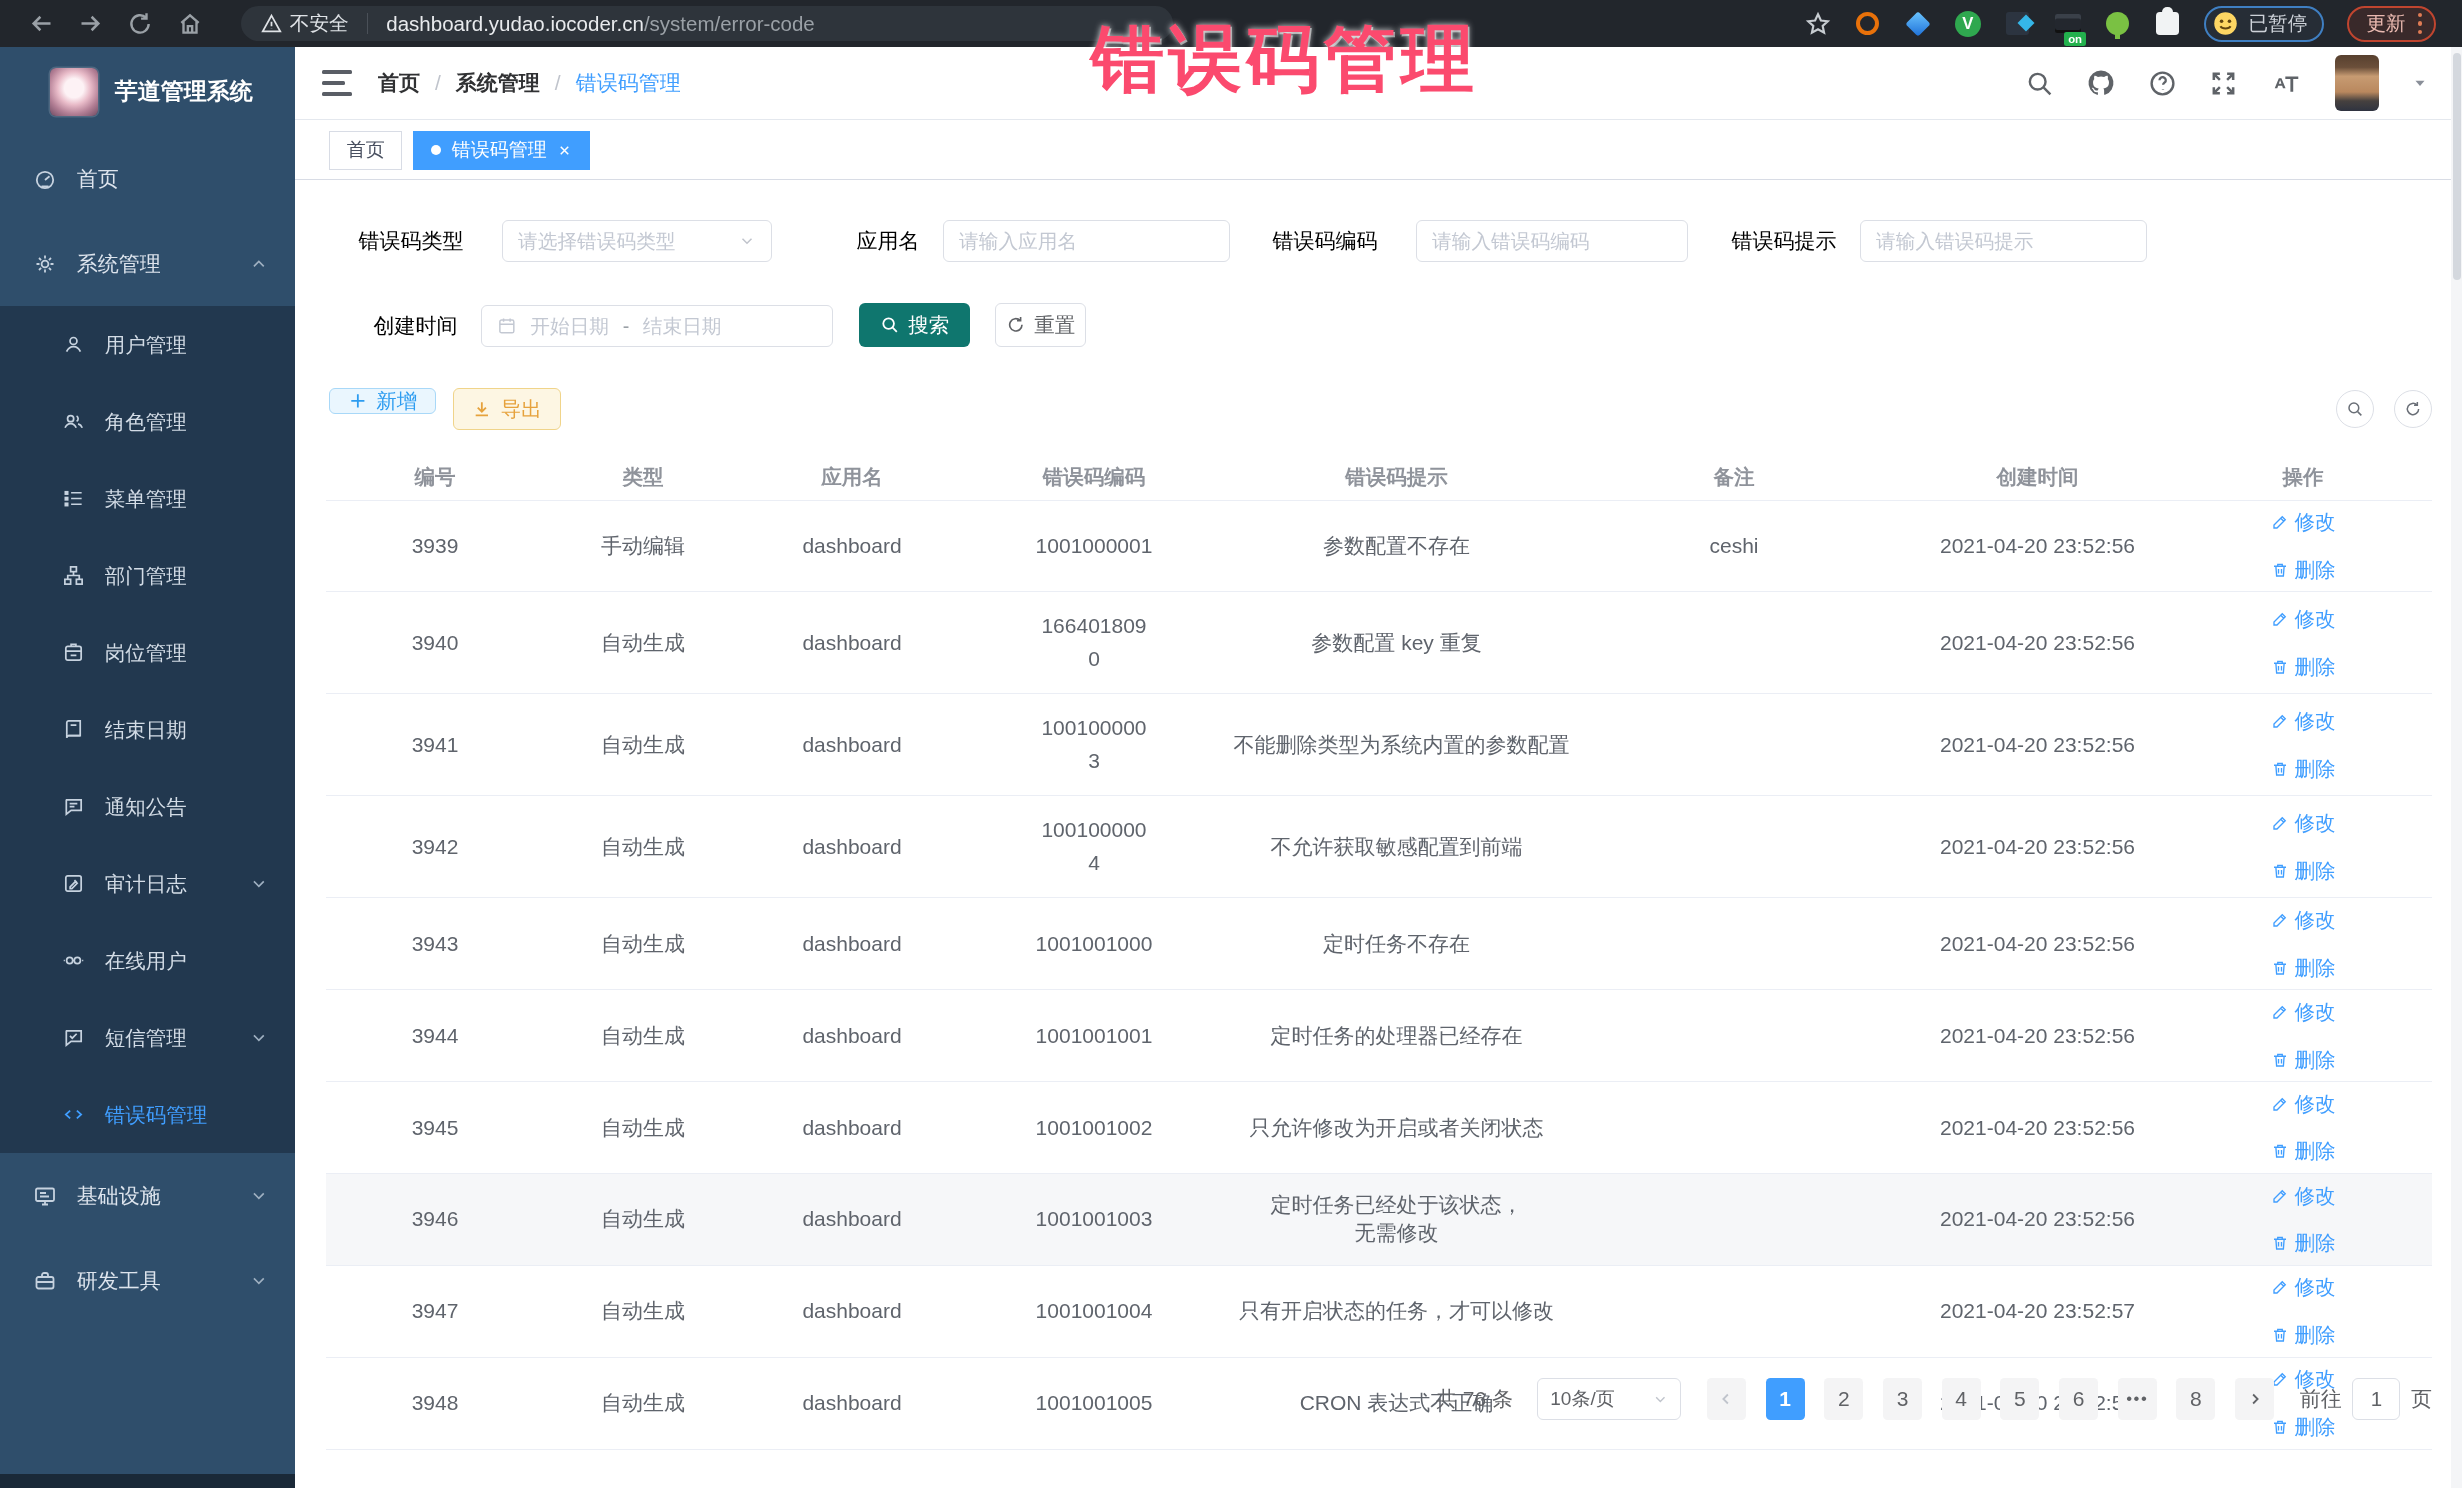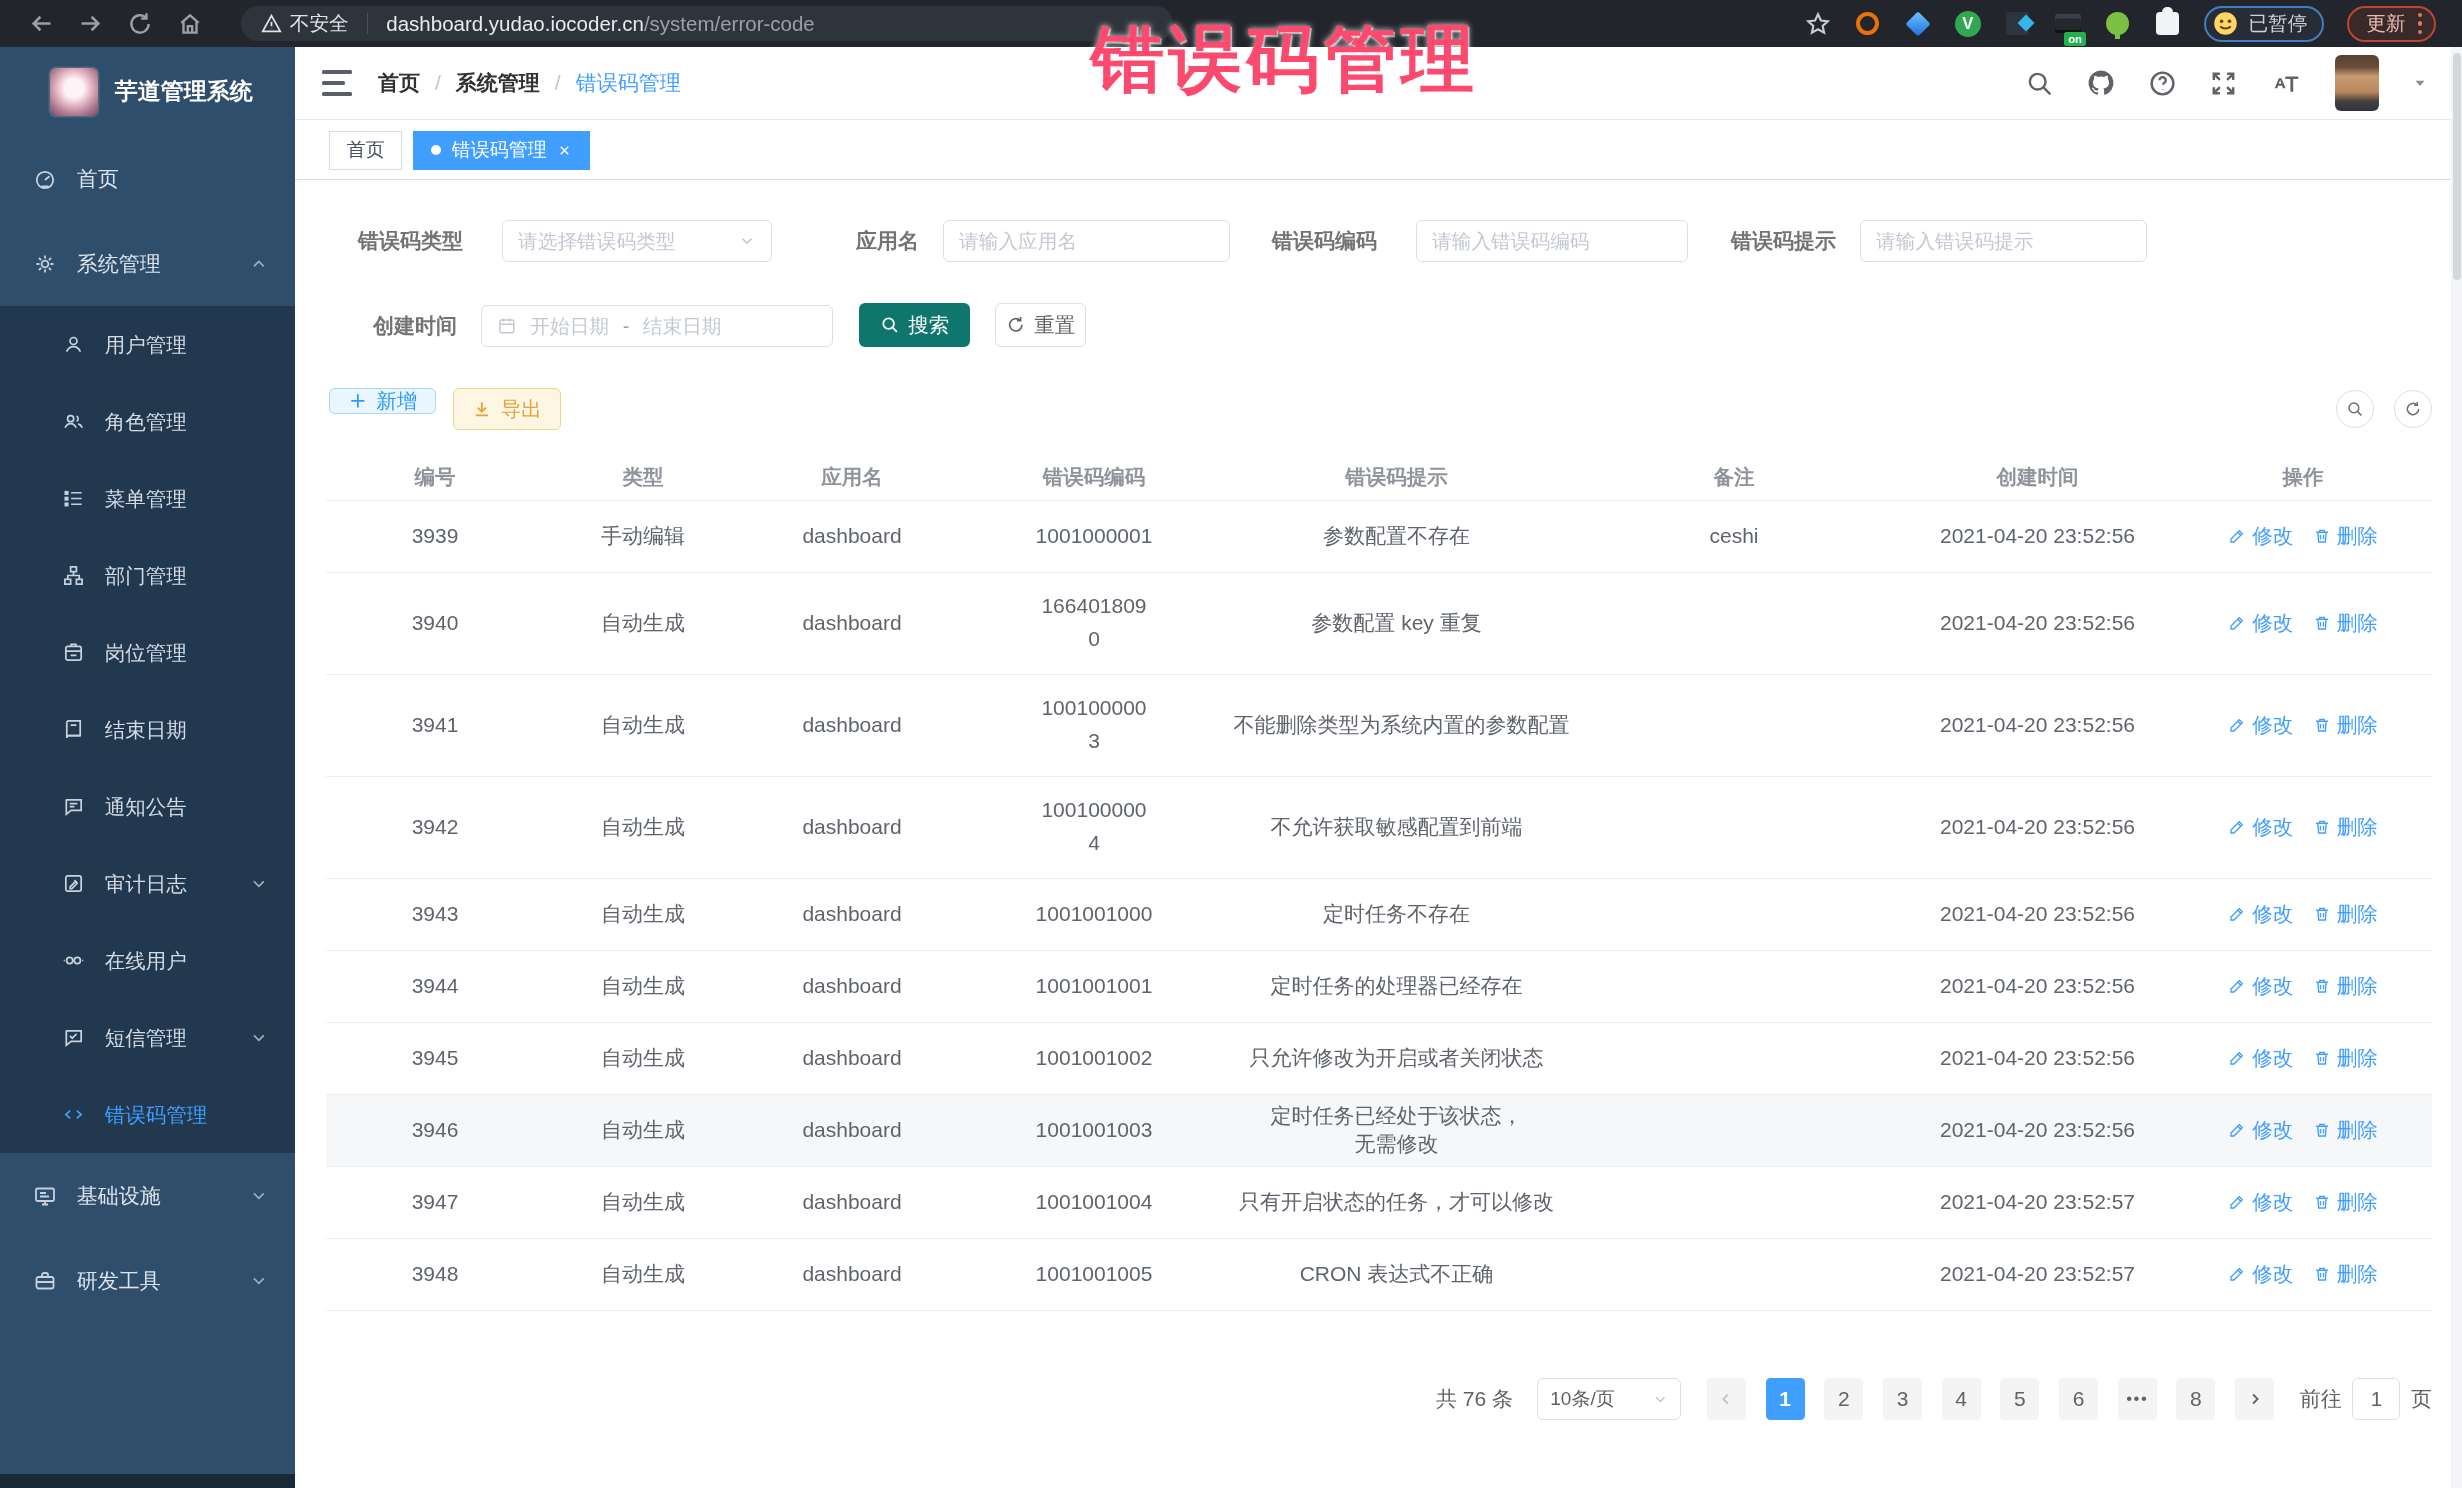--- a/index.html
+++ b/index.html
@@ -79,21 +79,21 @@
   .tag { height:39px; display:flex; align-items:center; gap:10.6px; padding:0 16.7px; border:1.5px solid #d8dce5;
     font-size:19px; color:#495060; background:#fff; cursor:pointer; }
   .tag.active { background:#409eff; border-color:#409eff; color:#fff; }
   .tag .dot { width:10.6px; height:10.6px; border-radius:50%; background:#fff; }
   .tag .close-x { color:#fff; display:flex; }
 
   .content { position:absolute; left:0; top:135px; width:2167px; height:1306px; background:#fff; }
 
   
   .fg { position:absolute; display:flex; align-items:center; height:42px; }
-  .fg .flabel { font-size:21px; color:#737373; font-weight:700; text-align:left; white-space:nowrap; }
+  .fg .flabel { font-size:21px; color:#000000; font-weight:400; text-align:center; white-space:nowrap; }
   .ctl { height:42px; border:1.5px solid #dcdfe6; border-radius:6px; background:#fff; display:flex; align-items:center;
     padding:0 15px; font-size:19.7px; color:#606266; }
   .ctl input { border:none; outline:none; width:100%; font-size:19.7px; color:#606266; font-family:inherit; background:transparent; }
   .ctl input::placeholder { color:#c3c8d2; }
   .ph { color:#c3c8d2; }
   .sel-chev { margin-left:auto; color:#c0c4cc; }
   .date-range { justify-content:flex-start; gap:13.6px; }
   .date-range .dsep { color:#9aa0a6; }
   .btn { display:flex; align-items:center; justify-content:center; gap:9px; border-radius:6px; font-size:20.5px;
     cursor:pointer; border:1.5px solid transparent; white-space:nowrap; }
@@ -107,21 +107,21 @@
   
   table.grid { position:absolute; left:31px; top:273px; width:2106px; border-collapse:collapse; table-layout:fixed; }
   table.grid th { height:45px; font-size:20.5px; color:#8f939b; font-weight:600; text-align:center; vertical-align:middle;
     border-bottom:1.5px solid #ebeef5; padding:0 7.6px; }
   table.grid td { font-size:21px; color:#5f646c; text-align:center; vertical-align:middle;
     border-bottom:1.5px solid #ebeef5; padding:7.6px 7.6px; word-break:keep-all; }
   tr.r-norm td { height:72px; }
   tr.r-tall td { height:102px; }
   tr.hovered td { background:#f6f7f9; }
   .code-wrap { display:inline-block; width:9.25ch; word-break:break-all; text-align:center; font-variant-numeric:tabular-nums; line-height:1.55; }
-  .op-links { display:flex; align-items:center; justify-content:center; gap:19.7px; }
+  .op-links { display:flex; align-items:center; justify-content:center; gap:19.7px;flex-direction:column; }
   .op-link { display:flex; align-items:center; gap:6px; color:#409eff; font-size:20.5px; cursor:pointer; white-space:nowrap; }
 
   
   .pagination { position:absolute; top:1195px; right:30px; height:44px; display:flex; align-items:center; gap:19.7px; font-size:21px; color:#606266; }
   .pg-total { margin-right:4.5px; white-space:nowrap; }
   .pg-size { width:144px; height:42px; border:1.5px solid #dcdfe6; border-radius:6px; display:flex; align-items:center;
     padding:0 12px; font-size:19px; color:#606266; gap:7.6px; cursor:pointer; }
   .pg-size .sel-chev { margin-left:auto; }
   .pager { display:flex; align-items:center; gap:19.7px; margin:0 6px; }
   .pg-btn { min-width:39px; height:42px; border-radius:4.5px; background:#f4f4f5; color:#606266; font-size:21px;

